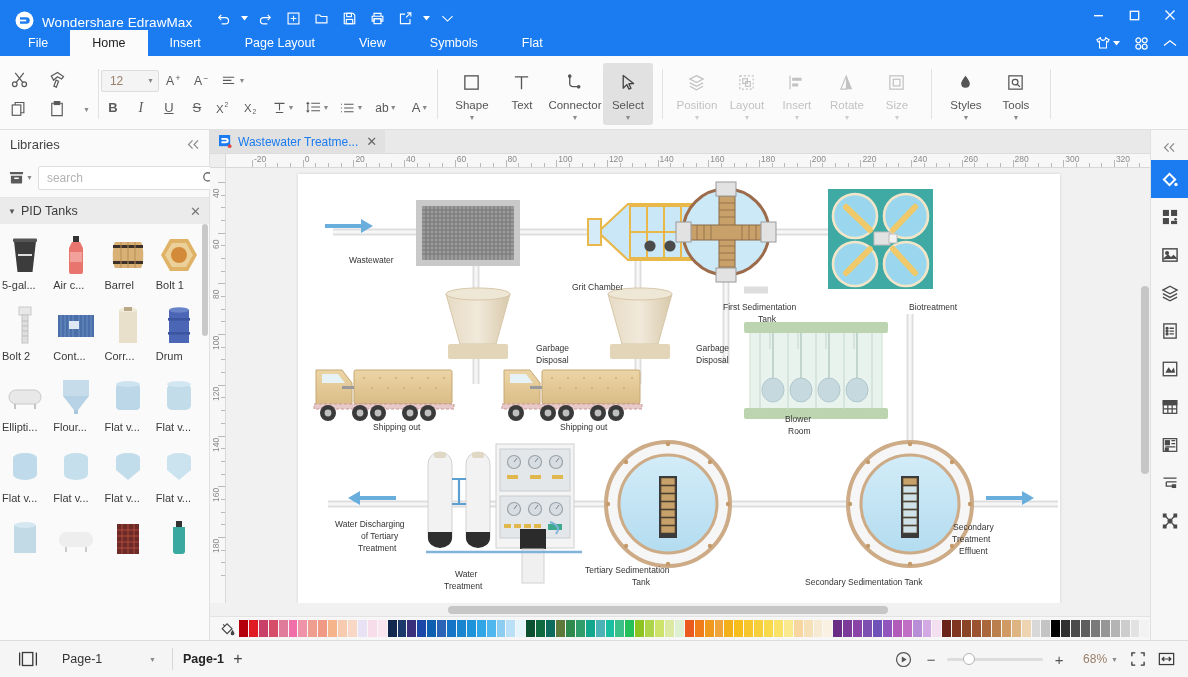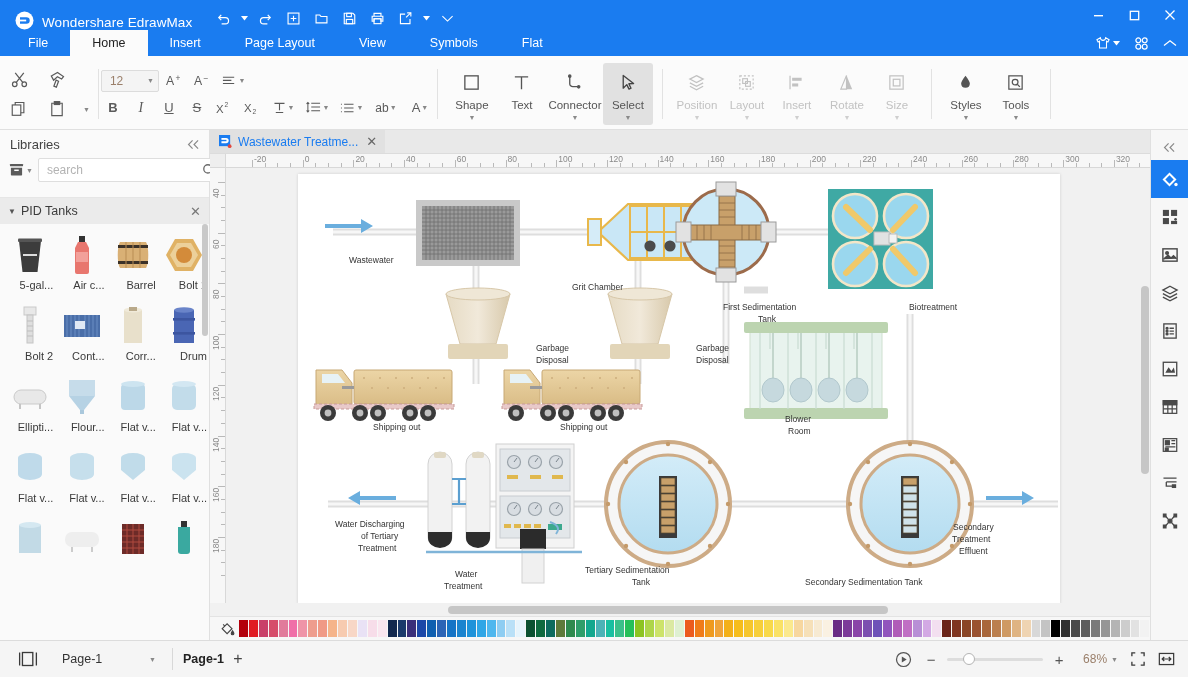--- a/index.html
+++ b/index.html
@@ -100,21 +100,21 @@
     width: 210px; background: #fafafa; border-right: 1px solid #e0e0e0;
     display: flex; flex-direction: column; flex: 0 0 210px;
   }
   .lib-head {
     height: 28px; display: flex; align-items: center; justify-content: space-between;
     padding: 0 8px 0 10px; background: #fafafa;
   }
   .lib-title { font-size: 13px; color: #444; }
   .collapse-ic { color: #8a8a8a; cursor: pointer; font-size: 13px; }
   .lib-search {
-    height: 40px; display: flex; gap: 5px; padding: 0 6px 0 9px;
+    height: 40px; display: flex; align-items: center; gap: 5px; padding: 0 6px 0 9px;
     border-bottom: 1px solid #e6e6e6; background: #fafafa;
   }
   .lib-drop {
     width: 26px; height: 24px; display: flex; align-items: center; justify-content: center;
     cursor: pointer; color: #5b5b5b; gap: 1px;
   }
   .search-box {
     flex: 1; height: 24px; border: 1px solid #dedede; background: #fff; border-radius: 2px;
     display: flex; align-items: center; padding: 0 5px 0 8px;
   }
@@ -134,21 +134,21 @@
     font-size: 12.5px; color: #3c3c3c; cursor: pointer; gap: 5px;
   }
   .lib-cat .tri { font-size: 8px; color: #555; }
   .lib-cat .cat-x { margin-left: auto; color: #777; font-size: 13px; cursor: pointer; }
   .shape-grid {
     flex: 1; display: grid; grid-template-columns: repeat(4, 1fr);
     align-content: start; padding: 4px 2px 0 2px; overflow: hidden; background: #fafafa;
     position: relative;
   }
   .shape-cell {
-    display: flex; flex-direction: column; align-items: flex-end; justify-content: flex-start;
+    display: flex; flex-direction: column; align-items: flex-start; justify-content: flex-start;
     height: 71px; cursor: pointer; padding-top: 4px; border-radius: 2px;
   }
   .shape-thumb { height: 46px; width: 46px; display: flex; align-items: center; justify-content: center; }
   .shape-label { font-size: 11px; color: #3a3a3a; margin-top: 1px; white-space: nowrap; }
   .lib-scroll {
     position: absolute; right: 1px; top: 0; width: 6px; height: 112px;
     background: #c9c9c9; border-radius: 3px;
   }
 
   

